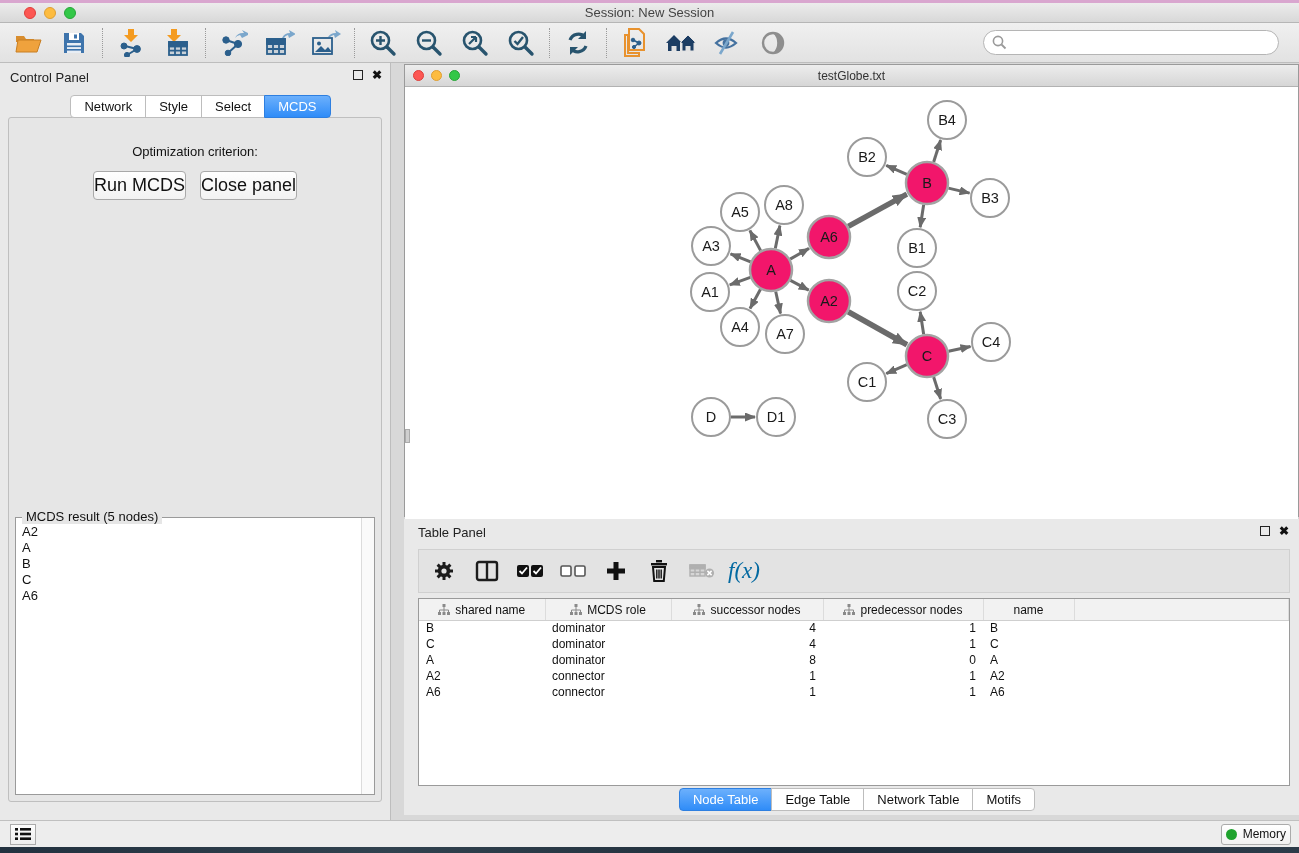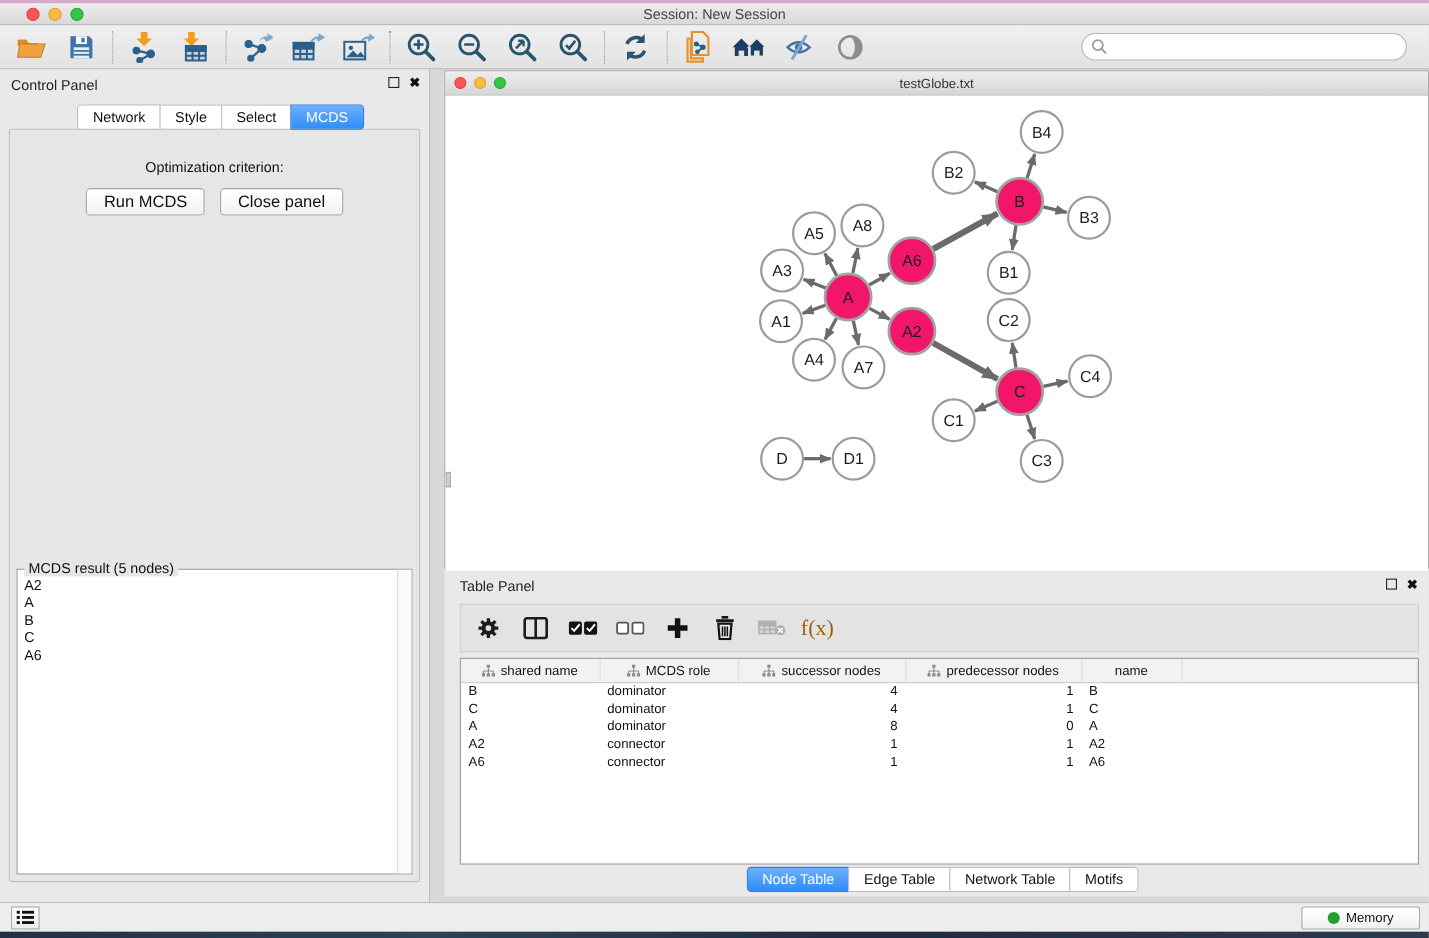--- a/index.html
+++ b/index.html
@@ -52,21 +52,21 @@
   .opt-label { text-align:center; font-size:13px; color:#111; margin-top:26px; }
   .combo { position:relative; margin:9px auto 0; width:312px; height:23px; background:#fff;
     border:1px solid #9f9f9f; border-radius:4px; display:flex; align-items:center; cursor:pointer; }
   .combo .combo-text { font-size:13px; color:#111; padding-left:8px; white-space:nowrap; }
   .combo .stepper { position:absolute; right:1px; top:1px; bottom:1px; width:19px; border-radius:0 3px 3px 0;
     background:linear-gradient(#6cb0fc,#2f8cf8); display:flex; flex-direction:column; align-items:center; justify-content:center; gap:2px; }
   .stepper .up { width:0; height:0; border-left:4px solid transparent; border-right:4px solid transparent; border-bottom:5px solid #fff; }
   .stepper .down { width:0; height:0; border-left:4px solid transparent; border-right:4px solid transparent; border-top:5px solid #fff; }
   .cp-buttons { display:flex; justify-content:center; gap:14px; margin-top:12px; }
   .btn { background:linear-gradient(#ffffff,#f2f2f2); border:1px solid #a9a9a9; border-radius:4px;
-    font-size:15px; color:#111; padding:3px 15px; cursor:pointer; }
+    font-size:18px; color:#111; padding:3px 0; cursor:pointer; }
   .result-box { position:absolute; left:6px; right:6px; top:399px; bottom:6px;
     border:1px solid #9a9a9a; background:#fff; }
   .result-box .legend { position:absolute; top:-9px; left:6px; background:#e6e6e6;
     font-size:13px; color:#111; padding:0 4px; }
   .result-list { position:absolute; left:1px; top:6px; bottom:1px; right:14px; overflow:hidden; }
   .result-list .item { font-size:13px; color:#111; padding-left:5px; line-height:16px; }
   .result-scroll { position:absolute; right:0; top:0; bottom:0; width:13px; background:#fafafa; border-left:1px solid #dcdcdc; }
 
   
   .net-window { position:absolute; left:404px; top:64px; width:895px; height:453px;
@@ -88,40 +88,40 @@
 
   
   .table-panel { position:absolute; left:404px; top:519px; width:895px; height:296px; background:#e9e9e9; }
   .tp-head { position:relative; height:26px; display:flex; align-items:center; }
   .tp-head .ptitle { font-size:13px; color:#222; margin-left:14px; }
   .tp-head .pbtns { position:absolute; right:10px; top:7px; display:flex; gap:9px; align-items:center; }
   .tp-toolbar { position:absolute; left:14px; right:9px; top:30px; height:44px;
     background:#e3e3e3; border:1px solid #d0d0d0; display:flex; align-items:center; gap:9px; padding-left:8px; }
   .tp-btn { width:34px; height:34px; display:flex; align-items:center; justify-content:center;
     background:transparent; border:none; cursor:pointer; }
-  .fx { font-family:"Liberation Serif", serif; font-size:20px; color:#a16207; }
+  .fx { font-family:"Liberation Serif", serif; font-style:italic; font-size:23px; color:#0369a1; }
   .tp-tablewrap { position:absolute; left:14px; right:9px; top:79px; height:188px;
     background:#fff; border:1px solid #9a9a9a; overflow:hidden; }
   table.datatable { border-collapse:collapse; width:100%; table-layout:fixed; }
   table.datatable th { background:#f2f2f2; border-bottom:1px solid #cfcfcf; border-right:1px solid #dcdcdc;
     font-size:12px; font-weight:normal; color:#111; height:21px; text-align:center; }
   table.datatable th .hlabel { vertical-align:middle; }
   table.datatable th svg { vertical-align:middle; margin-right:5px; }
   table.datatable td { font-size:12px; color:#111; height:16px; padding:0 7px; white-space:nowrap; }
   table.datatable td.num { text-align:right; }
   .col0{width:126px}.col1{width:126px}.col2{width:152px}.col3{width:160px}.col4{width:91px}.colf{width:auto}
   .tp-tabs { position:absolute; left:0; right:0; top:269px; display:flex; justify-content:center; }
 
   
   .statusbar { position:absolute; left:0; top:820px; width:100%; height:27px;
     background:#ededed; border-top:1px solid #c0c0c0; display:flex; align-items:center; }
   .list-btn { margin-left:10px; width:26px; height:21px; background:linear-gradient(#fdfdfd,#ededed);
     border:1px solid #ababab; display:flex; align-items:center; justify-content:center; cursor:pointer; }
   .memory-btn { margin-left:auto; margin-right:8px; height:21px; background:linear-gradient(#ffffff,#f1f1f1);
-    border:1px solid #ababab; border-radius:3px; display:flex; align-items:center; gap:6px; padding:0 23px; cursor:pointer; }
+    border:1px solid #ababab; border-radius:3px; display:flex; align-items:center; gap:6px; padding:0 4px; cursor:pointer; }
   .memory-dot { width:11px; height:11px; border-radius:50%; background:#1fa32e; }
   .memory-btn span { font-size:12px; color:#111; }
   .desktop-bottom { position:absolute; left:0; top:847px; width:100%; height:6px;
     background:linear-gradient(90deg,#22313f,#31424f 30%,#1f2d3a 60%,#2c3b49); }
 </style>
 </head>
 <body>
 
 <div class="app">
   <div class="desktop-top"></div>

